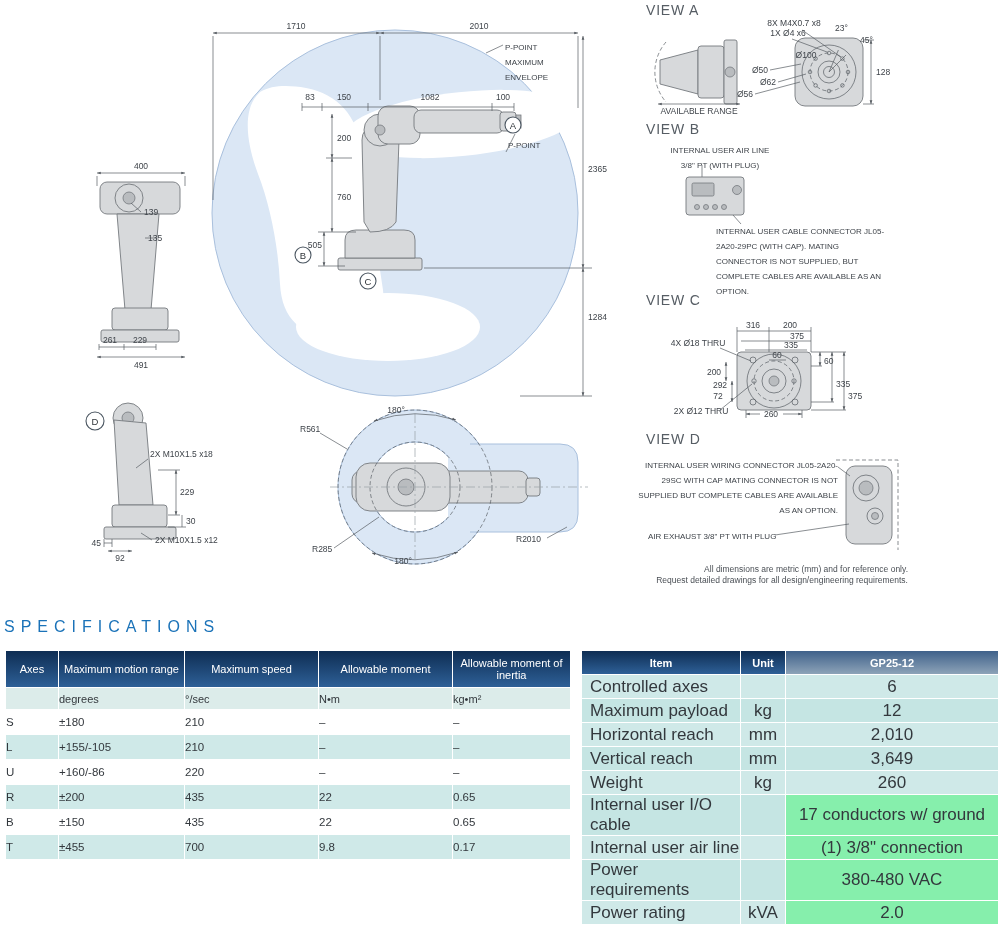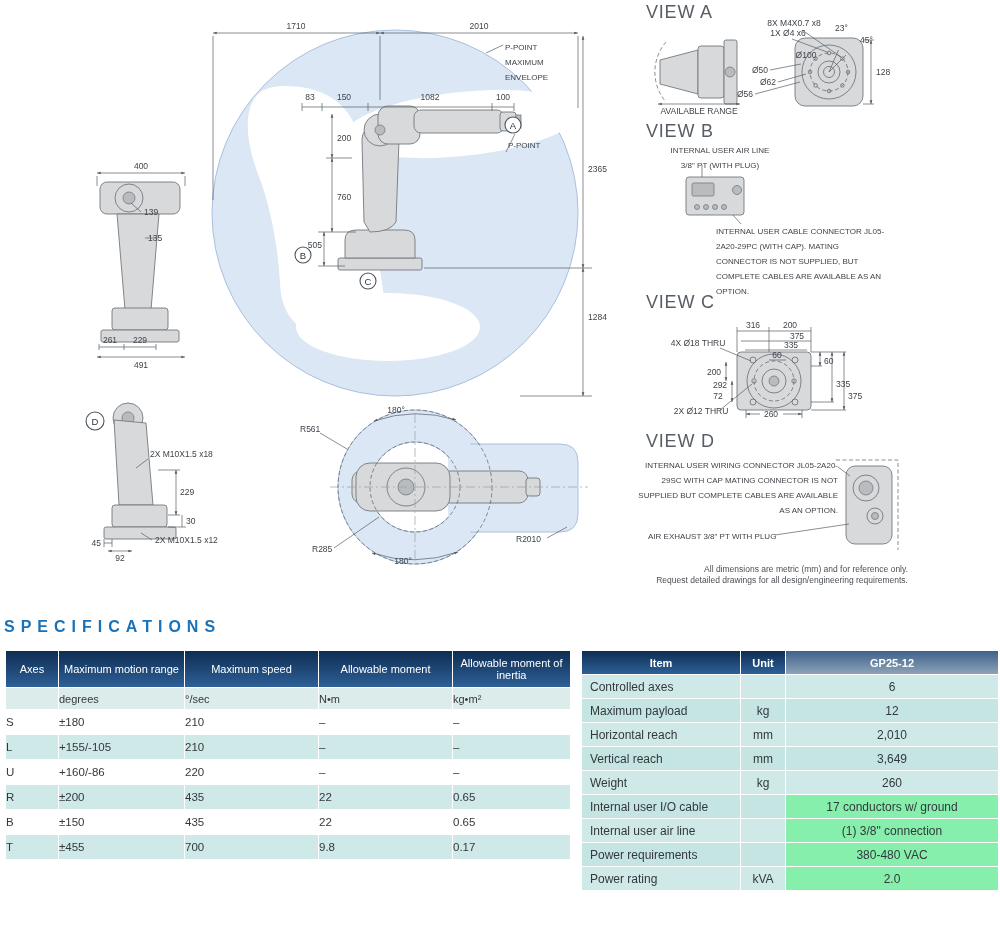--- a/index.html
+++ b/index.html
@@ -15,36 +15,36 @@
   .white{fill:#ffffff;stroke:none}
   .dim{stroke:#585d63;stroke-width:0.7;fill:none}
   .dash{stroke-dasharray:4 2.5}
   .dashdot{stroke:#9aa0a6;stroke-width:0.7;fill:none;stroke-dasharray:9 3 2 3}
   .dt{font-family:"Liberation Sans",sans-serif;font-size:8.5px;fill:#3f444a}
   .mid{text-anchor:middle}.end{text-anchor:end}
   .mk{fill:#fff;stroke:#4a5560;stroke-width:1.1}
   .mtxt{font-size:9.5px;fill:#30353a}
   
   .overlay{position:absolute;font-size:8px;line-height:15px;color:#3f444a}
-  .view-title{position:absolute;font-size:18px;color:#565d64;letter-spacing:0.8px}
-  .spec-title{position:absolute;left:4px;top:618px;font-size:16px;font-weight:bold;color:#1a72b8;letter-spacing:6px}
+  .view-title{position:absolute;font-size:14px;color:#565d64;letter-spacing:0.8px}
+  .spec-title{position:absolute;left:4px;top:618px;font-size:16px;font-weight:normal;color:#1a72b8;letter-spacing:6px}
   .footer-notes{position:absolute;right:92px;top:564px;width:330px;text-align:right;font-size:8.5px;line-height:11px;color:#4a4f55}
   .airline{text-align:center;width:112px}
   .vd-note{text-align:right}
   
   table{border-collapse:separate;border-spacing:1px;table-layout:fixed;position:absolute;background:#fff}
   .axes-table{left:5px;top:650px;width:560px}
   .axes-table th{background:linear-gradient(180deg,#0e2d53,#2e6097);color:#fff;font-size:11px;font-weight:normal;height:36px;padding:2px 4px;vertical-align:middle;text-align:center}
   .axes-table td{text-align:left;font-size:11.5px;color:#33383d;height:24px;background:#fff;vertical-align:middle}
   .axes-table tr.units-row td{background:#dcecea;font-size:11px;height:21px}
   .axes-table tr.alt td{background:#cfe9e8}
   .item-table{left:581px;top:650px;width:414px}
   .item-table th{background:linear-gradient(180deg,#0e2d53,#2e6097);color:#fff;font-size:11px;font-weight:bold;height:23px;padding:2px 4px;vertical-align:middle;text-align:center}
   .item-table th.model-h{background:linear-gradient(180deg,#3f618a,#8da3b8)}
-  .item-table td{font-size:12px;color:#33383d;height:23px;background:#cfe9e8;vertical-align:middle}
+  .item-table td{font-size:17px;color:#33383d;height:23px;background:#cfe9e8;vertical-align:middle}
   .item-table tbody tr:nth-child(even) td{background:#c5e5e3}
   .item-table td.item-cell{text-align:left;padding-left:8px}
   .item-table td.unit-cell,.item-table td.value-cell{text-align:center}
   .item-table td.value-cell.plain{background:#86efac}
 </style>
 </head>
 <body>
 
 <div class="canvas">
 

